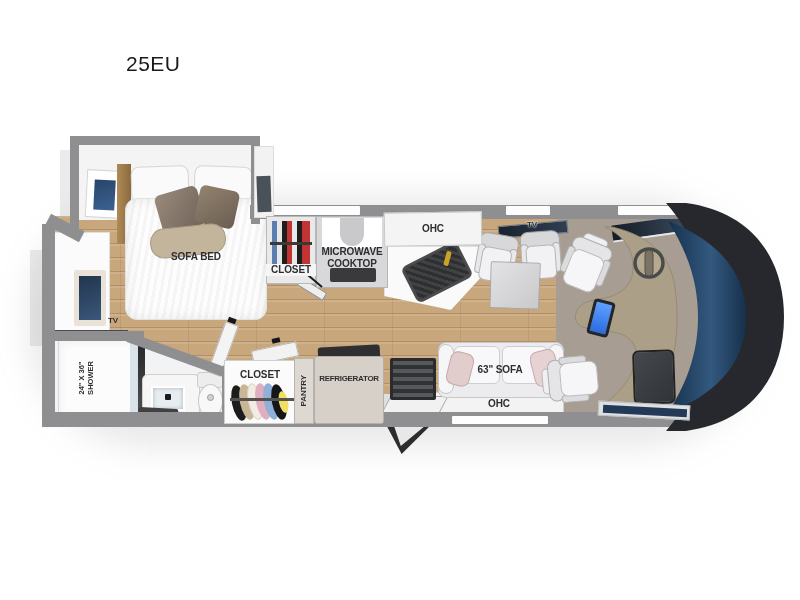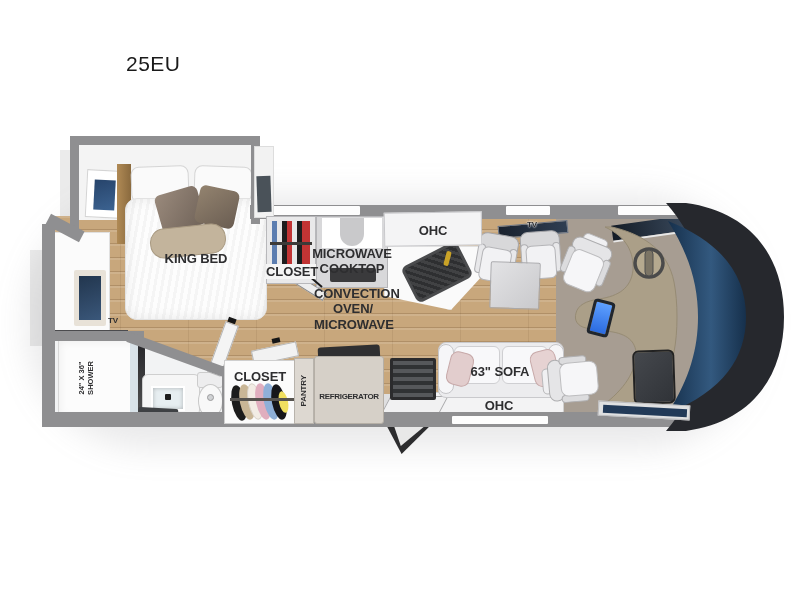--- a/index.html
+++ b/index.html
@@ -1,19 +1,19 @@
 <!DOCTYPE html>
 <html><head>
 <meta charset="utf-8">
 <style>
   html,body{margin:0;padding:0;background:#fff;}
   #stage{position:relative;width:800px;height:600px;background:#ffffff;overflow:hidden;
          font-family:"Liberation Sans",sans-serif;}
   .abs{position:absolute;box-sizing:border-box;}
-  .lbl{position:absolute;box-sizing:border-box;font-weight:bold;font-size:13px;color:#2e2e30;
+  .lbl{position:absolute;box-sizing:border-box;font-weight:bold;font-size:10px;color:#2e2e30;
        text-align:center;line-height:1.18;letter-spacing:-0.1px;z-index:60;}
   .cutout{position:absolute;background:#fdfdfd;border-radius:1px;}
   .wall{background:#8f8f91;}
   .z1{z-index:1}.z2{z-index:2}.z3{z-index:3}.z4{z-index:4}.z5{z-index:5}
 </style>
 </head>
 <body>
 
 <div id="stage">
 
@@ -39,21 +39,21 @@
   <div class="abs z2" style="left:117px;top:164px;width:14px;height:80px;background:linear-gradient(90deg,#b08a55,#8a6a3e);"></div>
 
   <div class="abs z2" style="left:131px;top:166px;width:58px;height:36px;background:#fafafa;border:1px solid #d5d5d5;border-radius:8px;transform:rotate(-2deg);"></div>
   <div class="abs z2" style="left:194px;top:166px;width:58px;height:36px;background:#fafafa;border:1px solid #d5d5d5;border-radius:8px;transform:rotate(2deg);"></div>
   <div class="abs z2" style="left:125px;top:198px;width:142px;height:122px;background:#fdfdfd;border:1px solid #e2e2e2;border-radius:12px;
               box-shadow:inset 0 0 14px rgba(0,0,0,.08);
               background-image:repeating-linear-gradient(100deg,rgba(0,0,0,.03) 0 3px,transparent 3px 7px);"></div>
   <div class="abs z2" style="left:158px;top:190px;width:44px;height:40px;background:linear-gradient(135deg,#9a8a7c,#6f6258);border-radius:6px;transform:rotate(-16deg);"></div>
   <div class="abs z2" style="left:197px;top:188px;width:40px;height:38px;background:linear-gradient(135deg,#93836f,#6a5d52);border-radius:6px;transform:rotate(12deg);"></div>
   <div class="abs z2" style="left:150px;top:226px;width:76px;height:30px;background:#c3b49c;border:1px solid #a99a82;border-radius:14px;transform:rotate(-6deg);"></div>
-  <div class="lbl" style="left:150px;top:251px;width:92px;">KING BED</div>
+  <div class="lbl" style="left:150px;top:251px;width:92px;">SOFA BED</div>
 
   <div class="abs z4" style="left:254px;top:146px;width:20px;height:72px;background:#f2f2f2;border:1px solid #ddd;"></div>
   <div class="abs z4" style="left:257px;top:176px;width:14px;height:36px;background:#4a5259;transform:rotate(-2deg);"></div>
 
   <div class="abs z2" style="left:54px;top:232px;width:56px;height:100px;background:#fbfbfb;border:1px solid #e0e0e0;"></div>
   <div class="abs z2" style="left:74px;top:270px;width:32px;height:56px;background:#e8e2d8;border-radius:2px;"></div>
   <div class="abs z2" style="left:79px;top:276px;width:22px;height:44px;background:linear-gradient(160deg,#22364e,#3a577a);"></div>
   <div class="lbl" style="left:100px;top:316px;width:26px;font-size:8px;">TV</div>
   <div class="abs z2" style="left:48px;top:330px;width:80px;height:9px;background:#4b4b4e;"></div>
 
@@ -97,21 +97,21 @@
     <div class="abs" style="left:24px;top:0px;width:14px;height:37px;background:#e0aebe;border-radius:50%;transform:rotate(-12deg);"></div>
     <div class="abs" style="left:32px;top:0px;width:14px;height:37px;background:#8fb0d8;border-radius:50%;transform:rotate(-12deg);"></div>
     <div class="abs" style="left:40px;top:1px;width:14px;height:36px;background:#16161a;border-radius:50%;transform:rotate(-12deg);"></div>
     <div class="abs" style="left:47px;top:8px;width:9px;height:22px;background:#f0df60;border-radius:50%;transform:rotate(-12deg);"></div>
     <div class="abs" style="left:-2px;top:15px;width:64px;height:3px;background:#55524e;"></div>
   </div>
   <div class="abs z4" style="left:294px;top:358px;width:20px;height:66px;background:#ddd8d1;border:1px solid #b8b3ac;"></div>
   <div class="lbl" style="left:276px;top:386px;width:56px;font-size:8px;transform:rotate(-90deg);">PANTRY</div>
   <div class="abs z4" style="left:318px;top:346px;width:62px;height:16px;background:#2f2f31;border-radius:3px;transform:rotate(-3deg);"></div>
   <div class="abs z4" style="left:314px;top:356px;width:70px;height:68px;background:#d6d0c8;border:1px solid #b5afa6;border-radius:3px;"></div>
-  <div class="lbl" style="left:312px;top:374px;width:74px;font-size:8px;letter-spacing:-0.3px;margin-top:18px;">REFRIGERATOR</div>
+  <div class="lbl" style="left:312px;top:374px;width:74px;font-size:8px;letter-spacing:-0.3px;">REFRIGERATOR</div>
   <div class="abs z4" style="left:390px;top:358px;width:46px;height:42px;background:repeating-linear-gradient(180deg,#56585b 0 4px,#303234 4px 8px);border:3px solid #2b2b2d;border-radius:2px;"></div>
 
   <div class="abs z2" style="left:424px;top:392px;width:140px;height:22px;background:#f3f3f4;border:1px solid #cfcfcf;border-radius:3px;"></div>
   <div class="lbl" style="left:454px;top:398px;width:90px;">OHC</div>
   <div class="abs z3" style="left:438px;top:342px;width:126px;height:56px;background:#ececee;border:1px solid #c9c9cc;border-radius:8px;"></div>
   <div class="abs z3" style="left:438px;top:344px;width:16px;height:50px;background:#f6f6f8;border:1px solid #c5c5c8;border-radius:8px;"></div>
   <div class="abs z3" style="left:548px;top:344px;width:16px;height:50px;background:#f6f6f8;border:1px solid #c5c5c8;border-radius:8px;"></div>
   <div class="abs z3" style="left:454px;top:346px;width:46px;height:38px;background:#f8f8fa;border:1px solid #cfcfd2;border-radius:6px;"></div>
   <div class="abs z3" style="left:502px;top:346px;width:46px;height:38px;background:#f8f8fa;border:1px solid #cfcfd2;border-radius:6px;"></div>
   <div class="abs z3" style="left:448px;top:352px;width:24px;height:34px;background:#e2cdcd;border:1px solid #c7a9a9;border-radius:8px;transform:rotate(14deg);"></div>
@@ -143,21 +143,20 @@
 
   <div class="abs z4" style="left:384px;top:212px;width:98px;height:34px;background:#f4f4f5;border:1px solid #c8c8cb;transform:rotate(-1deg);"></div>
   <div class="lbl" style="left:398px;top:223px;width:70px;">OHC</div>
 
   <div class="abs z2" style="left:384px;top:246px;width:108px;height:64px;background:#fafafa;border:1px solid #e0e0e0;
               clip-path:polygon(0 0,100% 0,100% 30%,62% 100%,0 78%);"></div>
   <div class="abs z3" style="left:406px;top:252px;width:62px;height:40px;background:#2e2f31;border:3px solid #4a4b4d;border-radius:6px;
               background-image:repeating-linear-gradient(45deg,rgba(255,255,255,.09) 0 3px,transparent 3px 6px);transform:rotate(-27deg);"></div>
   <div class="abs z3" style="left:445px;top:251px;width:5px;height:15px;background:#c9a227;border-radius:2px;transform:rotate(15deg);"></div>
   <div class="abs z2" style="left:288px;top:282px;width:40px;height:9px;background:#eeeeee;border:1px solid #8a8a8a;transform:rotate(32deg);"></div>
-  <div class="lbl" style="left:314px;top:286px;width:78px;">CONVECTION OVEN/ MICROWAVE</div>
 
   <div class="abs z2" style="left:498px;top:223px;width:70px;height:13px;background:linear-gradient(90deg,#1a222e,#2f3e52);border:1px solid #6b7687;transform:rotate(-5deg);"></div>
   <div class="lbl" style="left:518px;top:220px;width:28px;font-size:8px;text-shadow:0 0 2px #fff,0 0 2px #fff;">TV</div>
   <div class="abs z2" style="left:612px;top:220px;width:82px;height:17px;background:linear-gradient(90deg,#141c26,#3c4c60);border-bottom:2px solid #e8e8e8;transform:rotate(-8deg);"></div>
 
   <div class="abs z2" style="left:476px;top:234px;width:40px;height:52px;transform:rotate(10deg);">
     <div class="abs" style="left:0;top:0;width:40px;height:18px;background:#d8d8da;border:1px solid #a5a5a8;border-radius:8px 8px 4px 4px;"></div>
     <div class="abs" style="left:0;top:12px;width:8px;height:30px;background:#e8e8ea;border:1px solid #b0b0b3;border-radius:4px;"></div>
     <div class="abs" style="left:32px;top:12px;width:8px;height:30px;background:#e8e8ea;border:1px solid #b0b0b3;border-radius:4px;"></div>
     <div class="abs" style="left:5px;top:14px;width:30px;height:34px;background:#f2f2f4;border:1px solid #b5b5b8;border-radius:6px;"></div>

